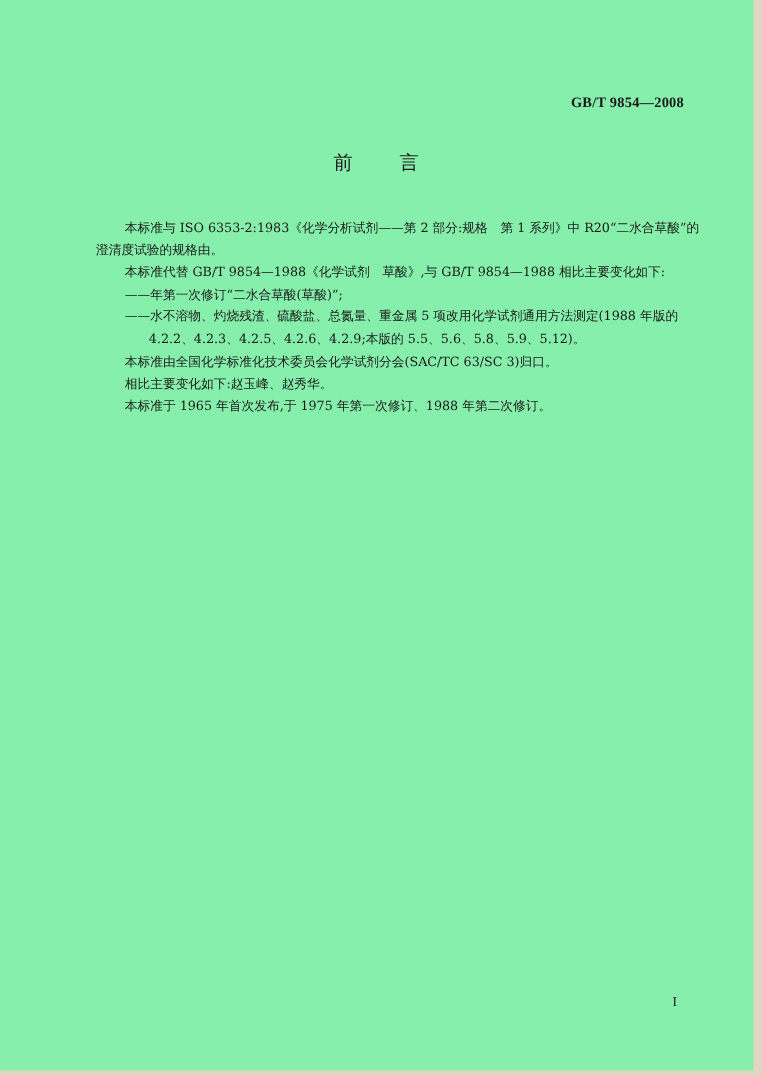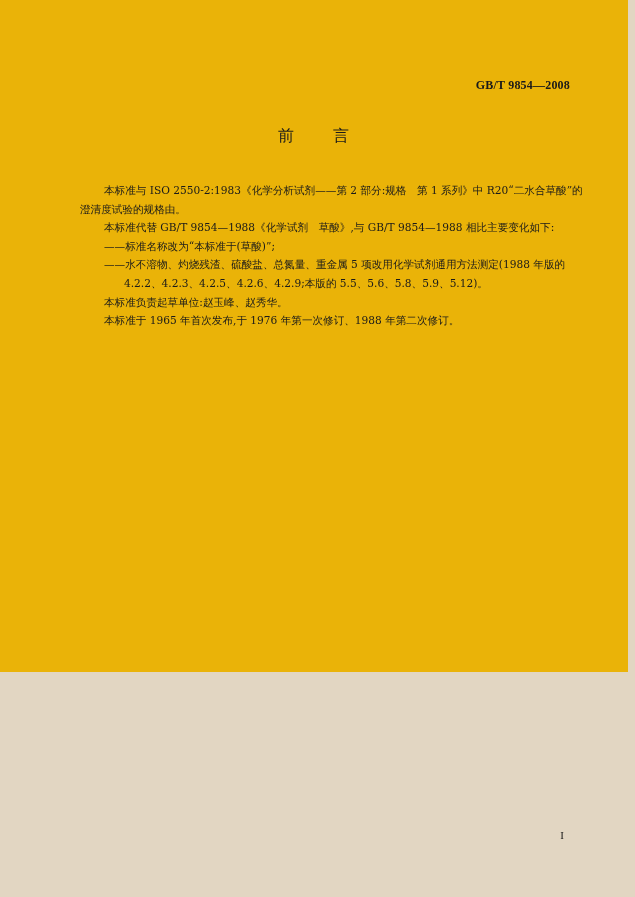--- a/index.html
+++ b/index.html
@@ -13,22 +13,22 @@
       position: relative;
       overflow: hidden;
       font-family: "DejaVu Serif", "Liberation Serif", serif;
       color: #1a1a1a;
     }
     .page {
       position: absolute;
       left: 0;
       top: 0;
       width: 628px;
-      height: 672px;
-      background: #eab308;
+      height: 892px;
+      background: #86efac;
     }
     .std-code {
       position: absolute;
       top: 78px;
       right: 58px;
       font-family: "Liberation Serif", serif;
       font-weight: bold;
       font-size: 12px;
       letter-spacing: 0.2px;
     }
@@ -76,24 +76,25 @@
 
 <div class="page">
 
   <div class="std-code">GB/T 9854—2008</div>
 
   <div class="title">
     <span>前</span><span class="gap"></span><span>言</span>
   </div>
 
   <div class="body">
-    <p class="p first">本标准与 ISO 2550-2:1983《化学分析试剂——第 2 部分:规格　第 1 系列》中 R20“二水合草酸”的</p>
+    <p class="p first">本标准与 ISO 6353-2:1983《化学分析试剂——第 2 部分:规格　第 1 系列》中 R20“二水合草酸”的</p>
     <p class="p" style="margin-left:-2px;">澄清度试验的规格由。</p>
     <p class="p first">本标准代替 GB/T 9854—1988《化学试剂　草酸》,与 GB/T 9854—1988 相比主要变化如下:</p>
-    <p class="p hang">——标准名称改为“本标准于(草酸)”;</p>
+    <p class="p hang">——年第一次修订“二水合草酸(草酸)”;</p>
     <p class="p hang">——水不溶物、灼烧残渣、硫酸盐、总氮量、重金属 5 项改用化学试剂通用方法测定(1988 年版的</p>
     <p class="p cont-hang">4.2.2、4.2.3、4.2.5、4.2.6、4.2.9;本版的 5.5、5.6、5.8、5.9、5.12)。</p>
-    <p class="p first">本标准负责起草单位:赵玉峰、赵秀华。</p>
-    <p class="p first">本标准于 1965 年首次发布,于 1976 年第一次修订、1988 年第二次修订。</p>
+    <p class="p first">本标准由全国化学标准化技术委员会化学试剂分会(SAC/TC 63/SC 3)归口。</p>
+    <p class="p first">相比主要变化如下:赵玉峰、赵秀华。</p>
+    <p class="p first">本标准于 1965 年首次发布,于 1975 年第一次修订、1988 年第二次修订。</p>
   </div>
 
   <div class="page-num">I</div>
 </div>
 
 </body></html>

